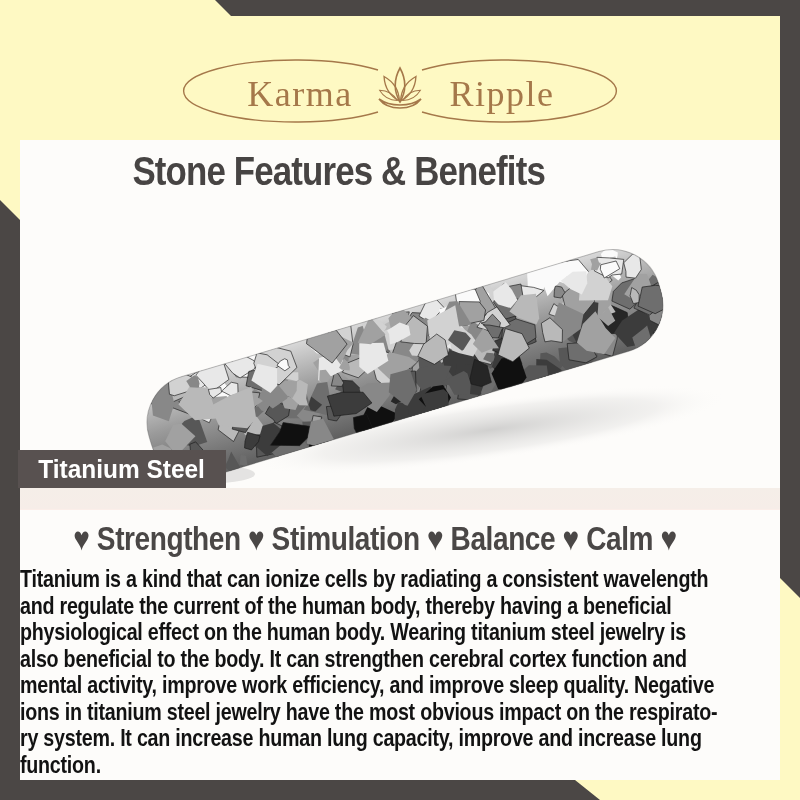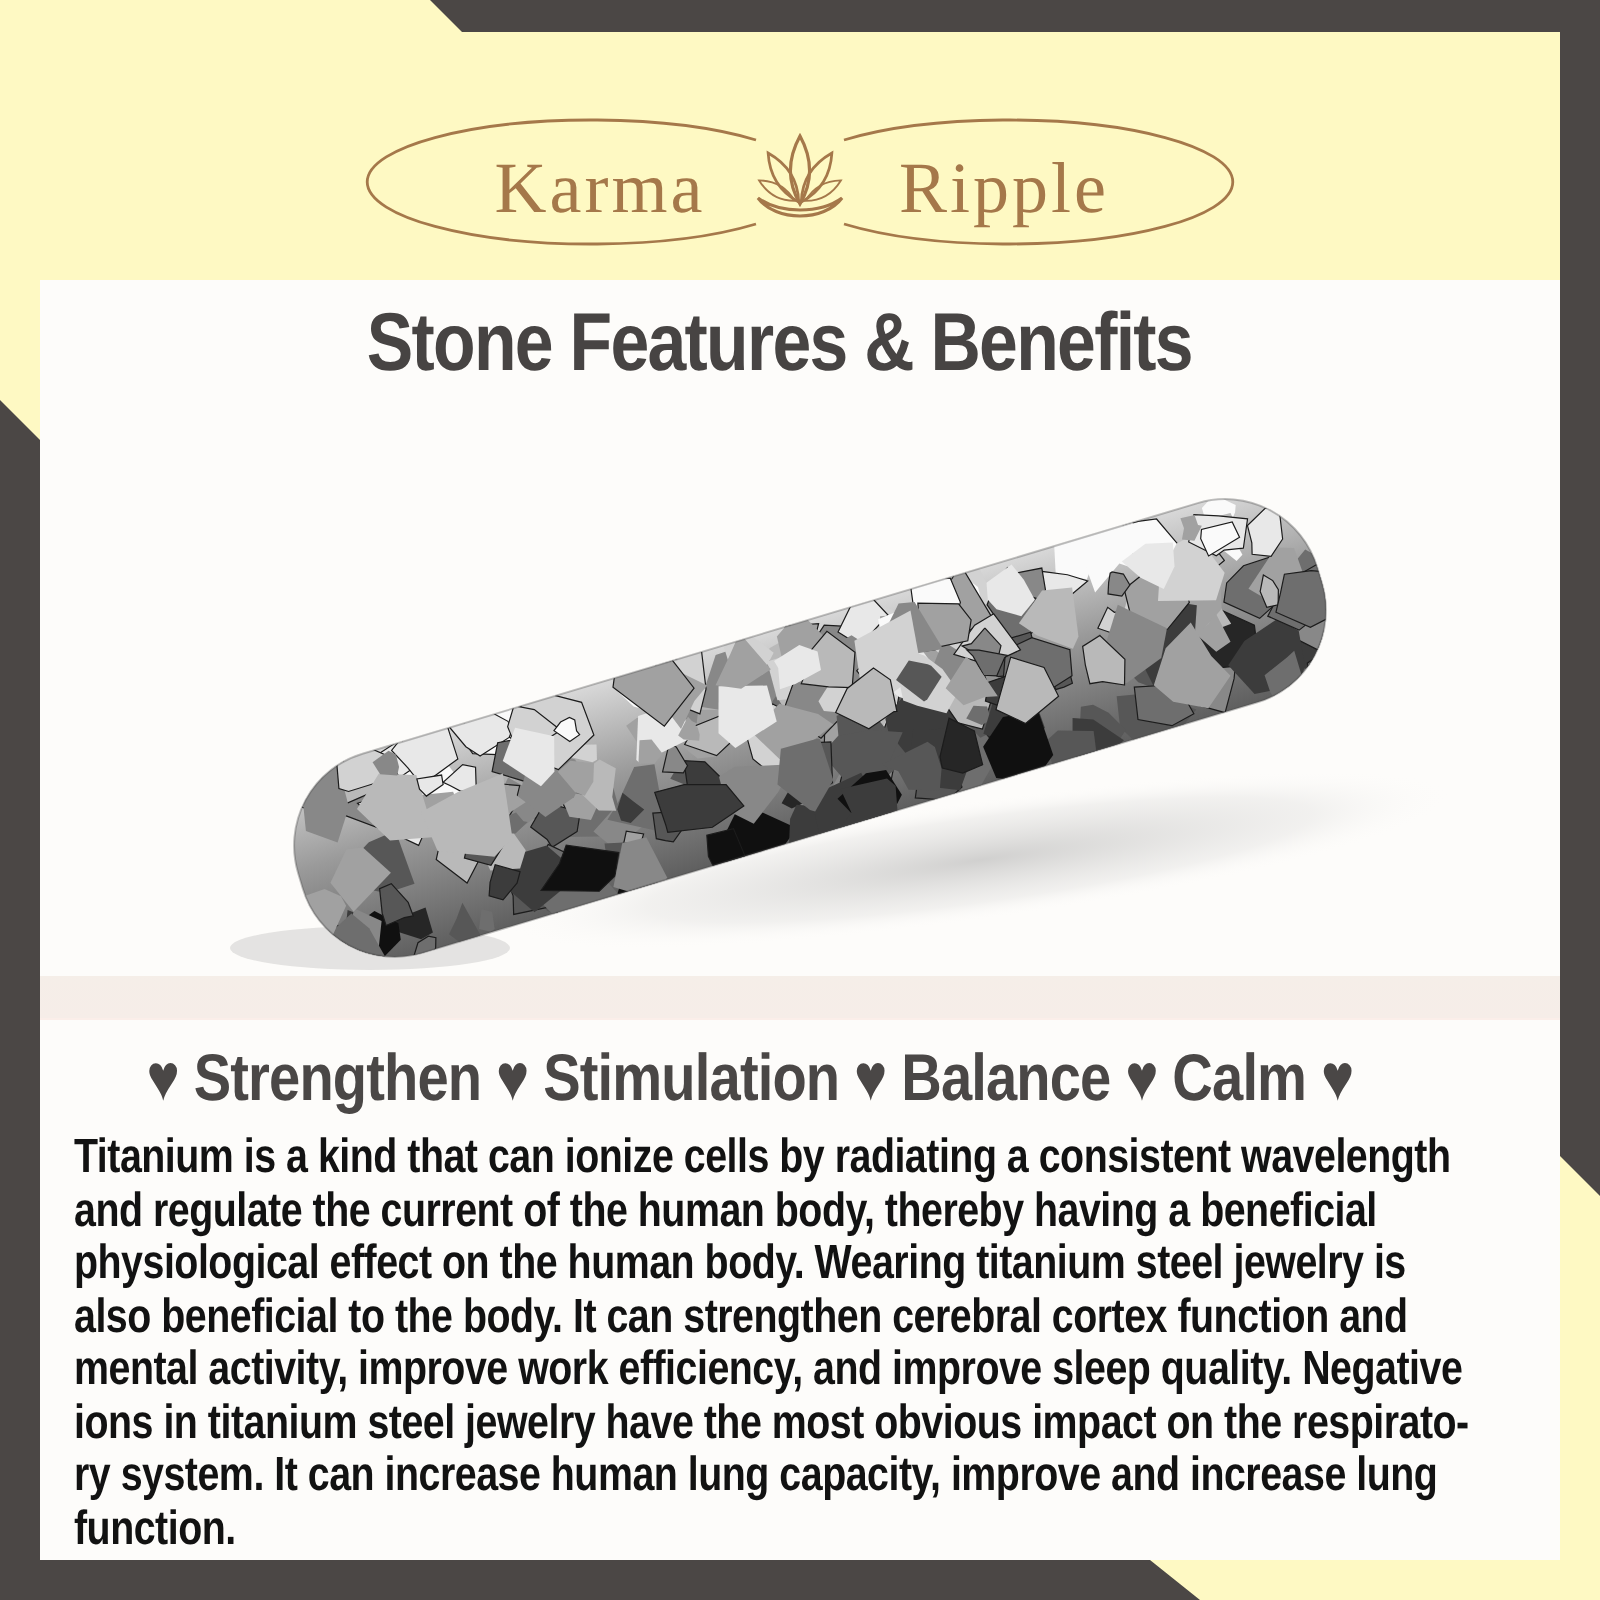--- a/index.html
+++ b/index.html
@@ -11,21 +11,21 @@
   .frame.tr{clip-path:polygon(215px 0,800px 0,800px 598px,780px 578px,780px 16px,231px 16px);}
   .frame.bl{clip-path:polygon(0 200px,20px 220px,20px 780px,575px 780px,600px 800px,0 800px);}
 
   
   .panel{position:absolute;left:20px;top:140px;width:760px;height:640px;background:#fdfcfa;}
 
   
   .logo{position:absolute;left:150px;top:34px;width:500px;height:92px;}
 
   
-  .heading{position:absolute;left:12px;top:148px;width:620px;text-align:right;}
+  .heading{position:absolute;left:29px;top:148px;width:620px;text-align:center;}
   .heading .txt{display:inline-block;font-weight:bold;font-size:41px;line-height:46px;
     color:#474443;letter-spacing:-1px;transform:scaleX(.85);transform-origin:center;white-space:nowrap;}
 
   
   .photo{position:absolute;left:20px;top:192px;width:760px;height:296px;}
 
   
   .badge{position:absolute;left:18px;top:450px;width:208px;height:38px;background:#585150;
     display:flex;align-items:center;justify-content:center;}
   .badge .txt{color:#ffffff;font-weight:bold;font-size:26px;letter-spacing:0;transform:scaleX(.94);white-space:nowrap;}
@@ -33,21 +33,21 @@
   
   .creamband{position:absolute;left:20px;top:488px;width:760px;height:21px;
     background:linear-gradient(#f5eee8,#f6ede8);border-bottom:1px solid #fbeee9;}
 
   
   .hearts{position:absolute;left:20px;top:518px;width:700px;text-align:right;}
   .hearts .txt{display:inline-block;font-weight:bold;font-size:33px;line-height:42px;color:#4a4746;
     letter-spacing:-.5px;transform:scaleX(.85);transform-origin:center;white-space:nowrap;}
 
   
-  .para{position:absolute;left:37px;top:566px;width:745px;}
+  .para{position:absolute;left:20px;top:566px;width:745px;}
   .pline{font-weight:bold;font-size:24px;line-height:26.5px;color:#121212;letter-spacing:-.3px;
     transform:scaleX(.82);transform-origin:left center;white-space:nowrap;}
 </style>
 </head>
 <body>
 
 <div class="canvas">
 
   <div class="frame tr"></div>
   <div class="frame bl"></div>
@@ -324,20 +324,23 @@
           <polygon points="-128.7,-15.8 -137.2,-10.8 -151.9,-28.3 -141.2,-42.5 -123.7,-32.8" fill="#e8e8e8"></polygon>
           <polygon points="216.7,-40.5 211.0,-34.4 205.2,-36.8 207.8,-41.9 207.5,-47.2 214.8,-46.8 215.0,-41.5" fill="#a1a1a1"></polygon>
           <polygon points="-89.9,50.9 -97.1,61.0 -117.0,47.9 -106.5,28.2 -94.1,28.8" fill="#888888"></polygon>
           <polygon points="3.7,28.3 -9.5,40.7 -11.8,39.3 -23.7,22.4 -16.9,5.7 2.3,6.2 3.2,6.8" fill="#6e6e6e"></polygon>
           <polygon points="208.9,35.4 193.6,47.8 177.7,39.6 170.8,28.9 181.8,12.9 197.5,4.2 202.5,23.2" fill="#a1a1a1"></polygon>
         </g>
       <rect x="-266" y="-52" width="532" height="104" rx="48" fill="none" stroke="#4a4a4a" stroke-opacity=".35"></rect>
     </g>
   </svg>
 
+  <div class="badge">
+    <span class="txt">Titanium Steel</span>
+  </div>
 
   <div class="creamband"></div>
 
   <div class="hearts">
     <span class="txt">♥ Strengthen ♥ Stimulation ♥ Balance ♥ Calm ♥</span>
   </div>
 
   <div class="para">
     <div class="pline">Titanium is a kind that can ionize cells by radiating a consistent wavelength</div>
     <div class="pline">and regulate the current of the human body, thereby having a beneficial</div>

